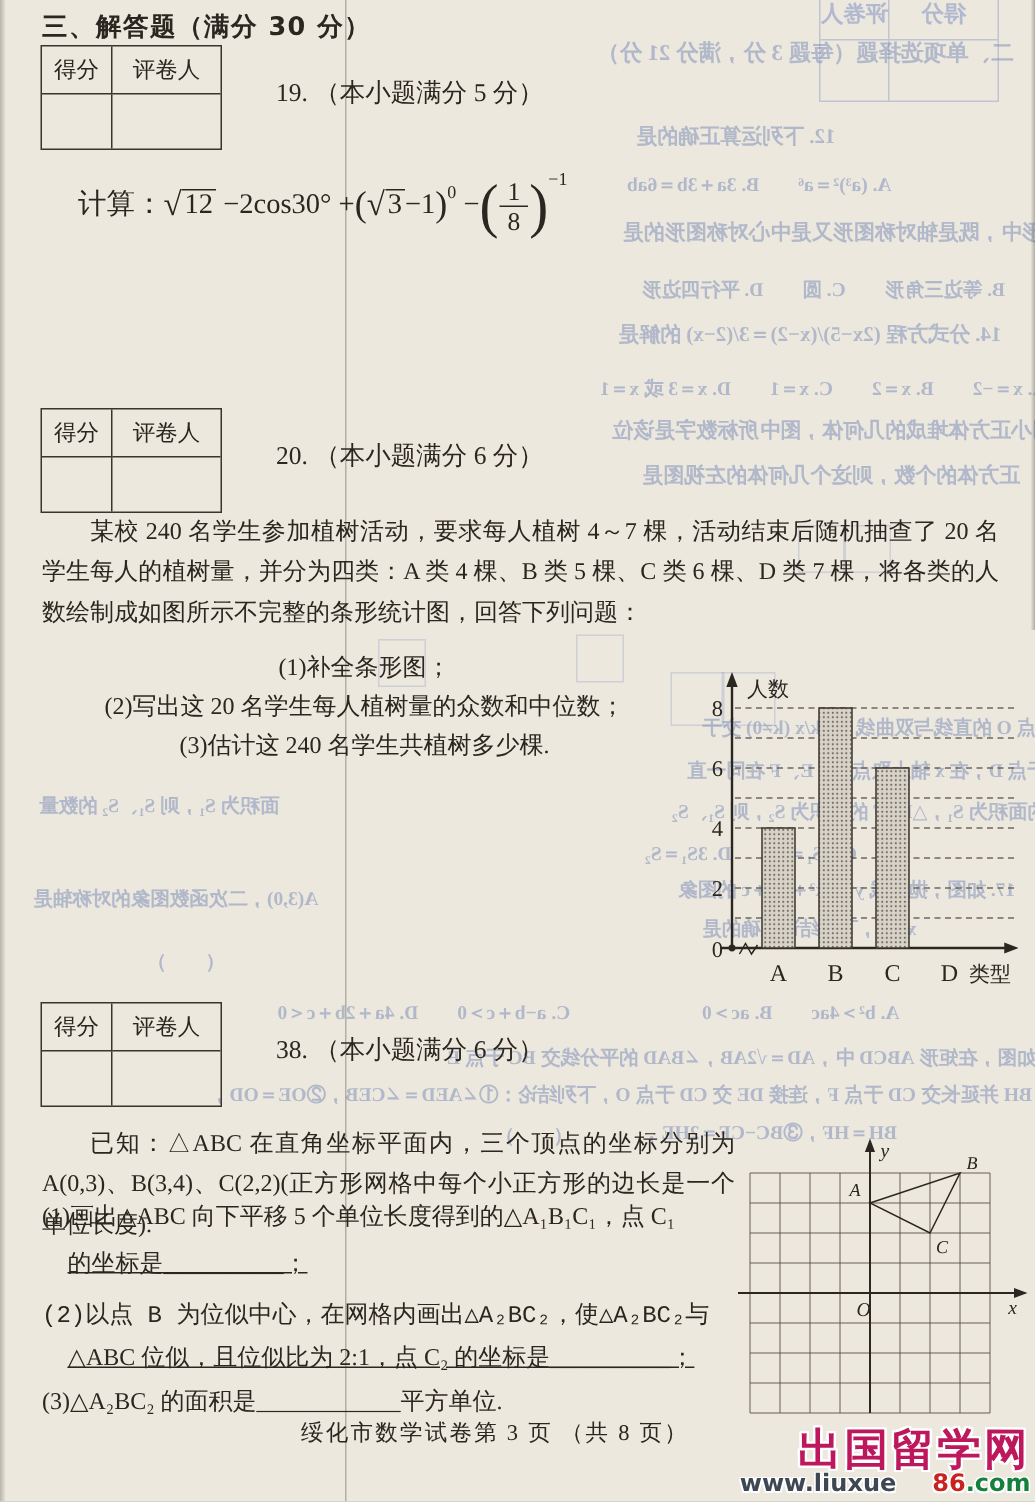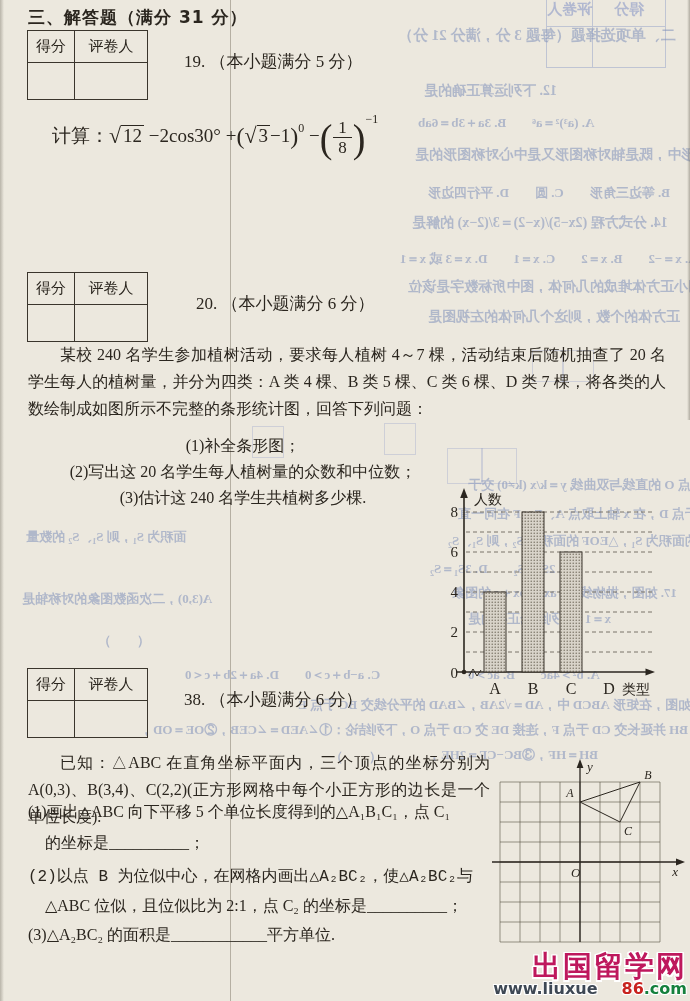--- a/index.html
+++ b/index.html
@@ -46,23 +46,23 @@
   #q19-formula .em1{font-size:12px;vertical-align:19px;}
   #q19-formula .frac{display:inline-flex;flex-direction:column;align-items:center;vertical-align:middle;
                      font-size:17px;line-height:1.15;margin:0 1px;}
   #q19-formula .frac .num{border-bottom:1.5px solid #2b261f;padding:0 5px;}
   
   .para{position:absolute;font-size:16px;line-height:27px;text-align:justify;}
   .indent{text-indent:2em;font-family:Liberation Serif, serif;}
   .item-line{font-size:16px;line-height:26px;white-space:nowrap;}
   #q20-items{position:absolute;left:28px;top:433px;width:430px;text-align:center;}
   #q21-items{position:absolute;left:28px;top:799px;width:470px;}
-  #q21-items .cont{padding-left:17px;}
-  
-  #chart{position:absolute;left:428px;top:444px;margin-top:40px;}
+  #q21-items .cont{padding-left:17px;text-decoration:underline;}
+  
+  #chart{position:absolute;left:452px;top:444px;}
   #fig21{position:absolute;left:486px;top:756px;}
   svg text{font-family:"Liberation Serif","DejaVu Serif",serif;fill:#2b261f;}
   
   .footer{position:absolute;left:30px;top:946px;width:600px;text-align:center;
           font-size:15px;letter-spacing:1.5px;}
   .watermark{position:absolute;right:3px;bottom:3px;text-align:right;line-height:1.05;
              font-family:"DejaVu Sans","Liberation Sans",sans-serif;}
   .wm-name{font-size:29px;font-weight:bold;letter-spacing:2px;
            text-shadow:-1.5px -1.5px 0 #fff,1.5px -1.5px 0 #fff,-1.5px 1.5px 0 #fff,1.5px 1.5px 0 #fff,
                         0 -1.5px 0 #fff,0 1.5px 0 #fff,-1.5px 0 0 #fff,1.5px 0 0 #fff;}
@@ -110,21 +110,21 @@
       <div class="ghost-sq" style="left: 447px; top: 448px; width: 34px; height: 34px;"></div>
       <div class="ghost-sq" style="left: 481px; top: 448px; width: 34px; height: 34px;"></div>
       <div class="ghost-sq" style="left: 532px; top: 350px; width: 30px; height: 30px;"></div>
       <div class="ghost-sq" style="left: 562px; top: 350px; width: 30px; height: 30px;"></div>
     </div>
 
   <div class="crease"></div>
   <div class="edge-l"></div>
   <div class="edge-r"></div>
 
-  <div class="heading">三、解答题（满分 31 分）</div>
+  <div class="heading">三、解答题（满分 30 分）</div>
 
   <div class="score-table" style="top:30px;">
     <div class="cell c-tl">得分</div>
     <div class="cell c-tr">评卷人</div>
     <div class="cell c-bl"></div>
     <div class="cell"></div>
   </div>
   <div class="qtitle" style="top:50px;">19. （本小题满分 5 分）</div>
 
   <div id="q19-formula"><span>计算：</span><span class="sqrt">√</span><span class="vinc">12</span>
@@ -135,21 +135,21 @@
         <span class="den">8</span>
       </span><span class="bigp">)</span><span class="em1">−1</span>
   </div>
 
   <div class="score-table" style="top:272px;">
     <div class="cell c-tl">得分</div>
     <div class="cell c-tr">评卷人</div>
     <div class="cell c-bl"></div>
     <div class="cell"></div>
   </div>
-  <div class="qtitle" style="top:292px;margin-left:12px;">20. （本小题满分 6 分）</div>
+  <div class="qtitle" style="top:292px;">20. （本小题满分 6 分）</div>
 
   <div class="para indent" style="left:28px;top:341px;width:638px;">某校 240 名学生参加植树活动，要求每人植树 4～7 棵，活动结束后随机抽查了 20 名学生每人的植树量，并分为四类：A 类 4 棵、B 类 5 棵、C 类 6 棵、D 类 7 棵，将各类的人数绘制成如图所示不完整的条形统计图，回答下列问题：</div>
 
   <div id="q20-items">
     <div class="item-line">(1)补全条形图；</div>
     <div class="item-line">(2)写出这 20 名学生每人植树量的众数和中位数；</div>
     <div class="item-line">(3)估计这 240 名学生共植树多少棵.</div>
   </div>
 
   <div id="chart">
@@ -236,19 +236,20 @@
         <text x="101" y="15" font-size="13" font-style="italic">y</text>
         <text x="192" y="120" font-size="13" font-style="italic" text-anchor="end">x</text>
         <text x="85" y="121" font-size="13" font-style="italic">O</text>
         <polygon points="94,46 154,26 134,66" fill="none" stroke="#2b261f" stroke-width="1"></polygon>
         <text x="84" y="41" font-size="12" font-style="italic" text-anchor="middle">A</text>
         <text x="162" y="23" font-size="12" font-style="italic" text-anchor="middle">B</text>
         <text x="142" y="79" font-size="12" font-style="italic" text-anchor="middle">C</text>
       </svg>
   </div>
 
+  <div class="footer">绥化市数学试卷第 3 页 （共 8 页）</div>
 
   <div class="watermark">
     <div class="wm-name" style="color: #be185d;">出国留学网</div>
     <div class="wm-url"><span style="color: rgb(62, 72, 84);">www.liuxue</span><span style="color: rgb(200, 35, 31); padding-left: 24px;">86</span><span style="color: #15803d;">.com</span></div>
   </div>
 
 </div>
 
 </body></html>

